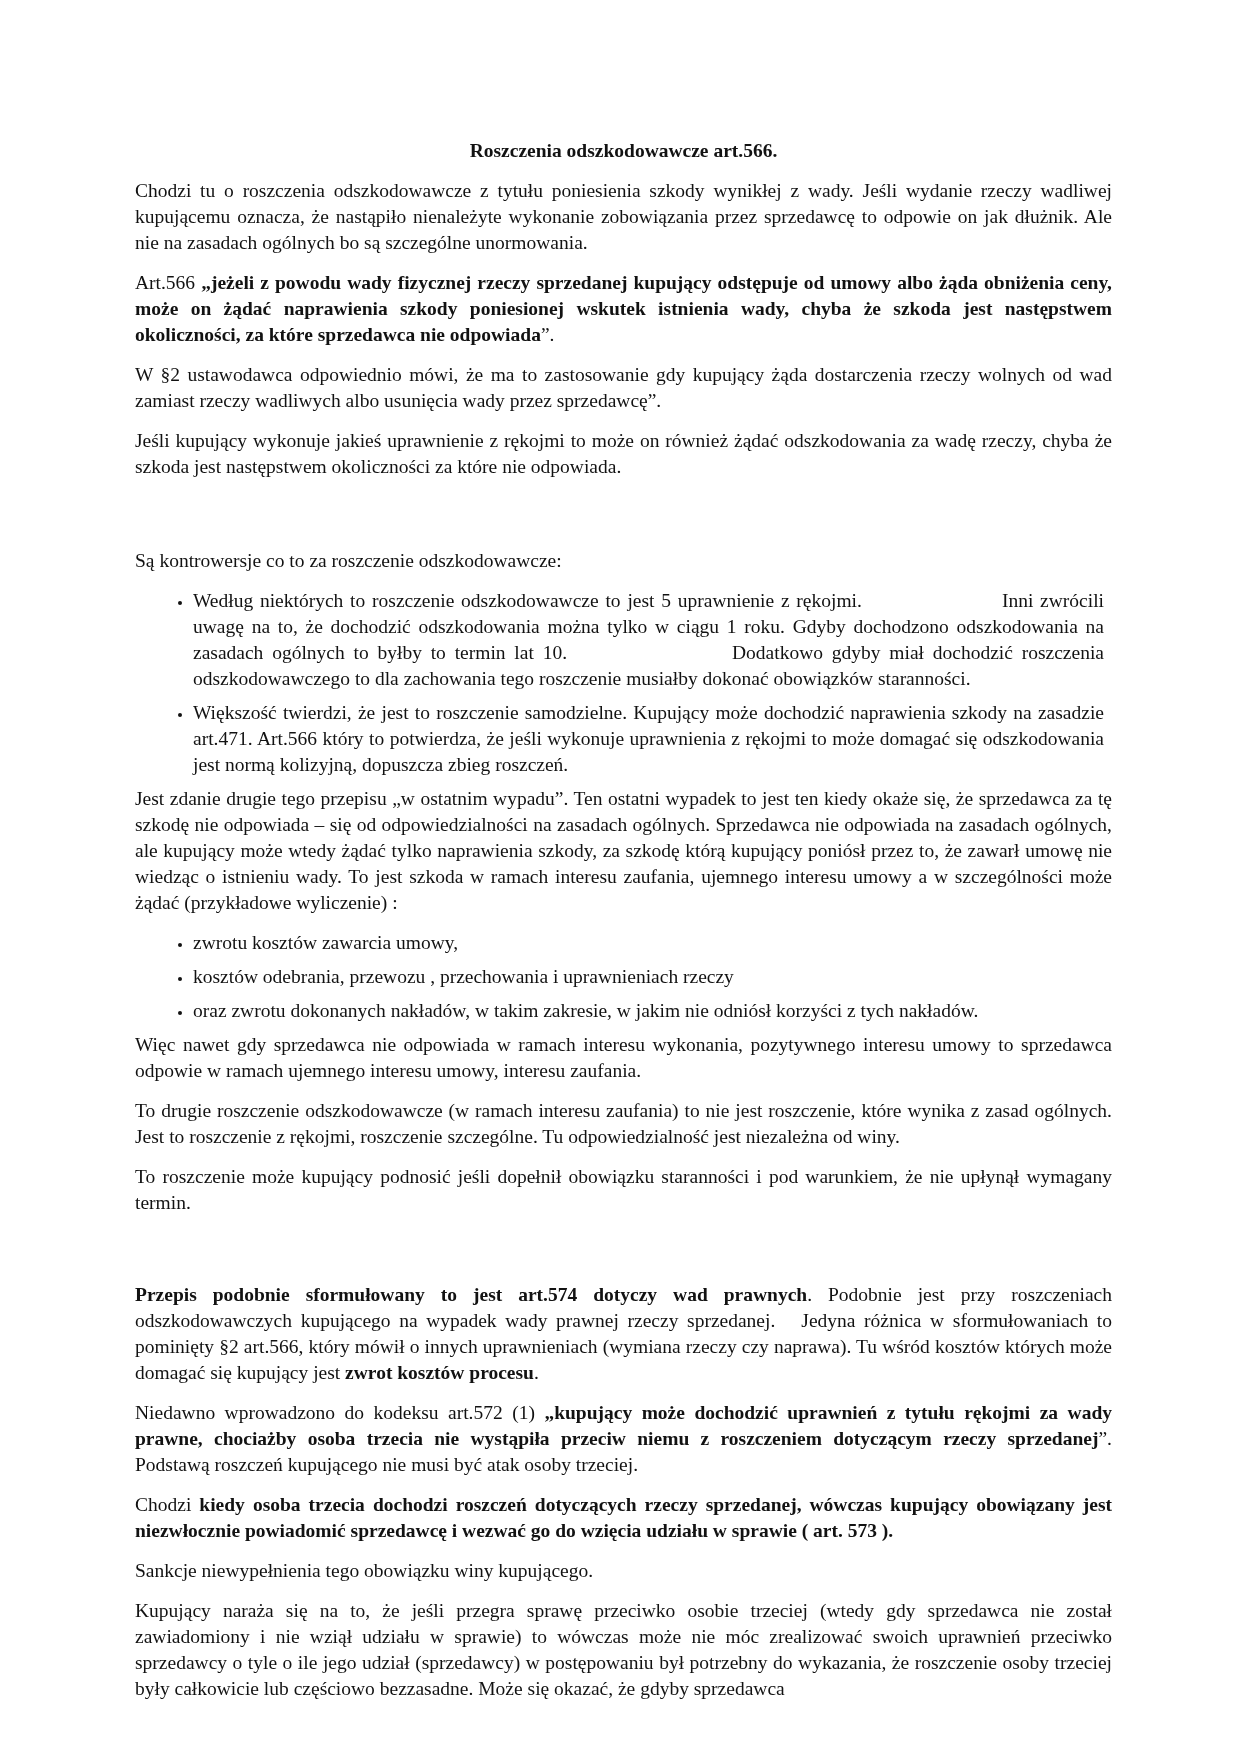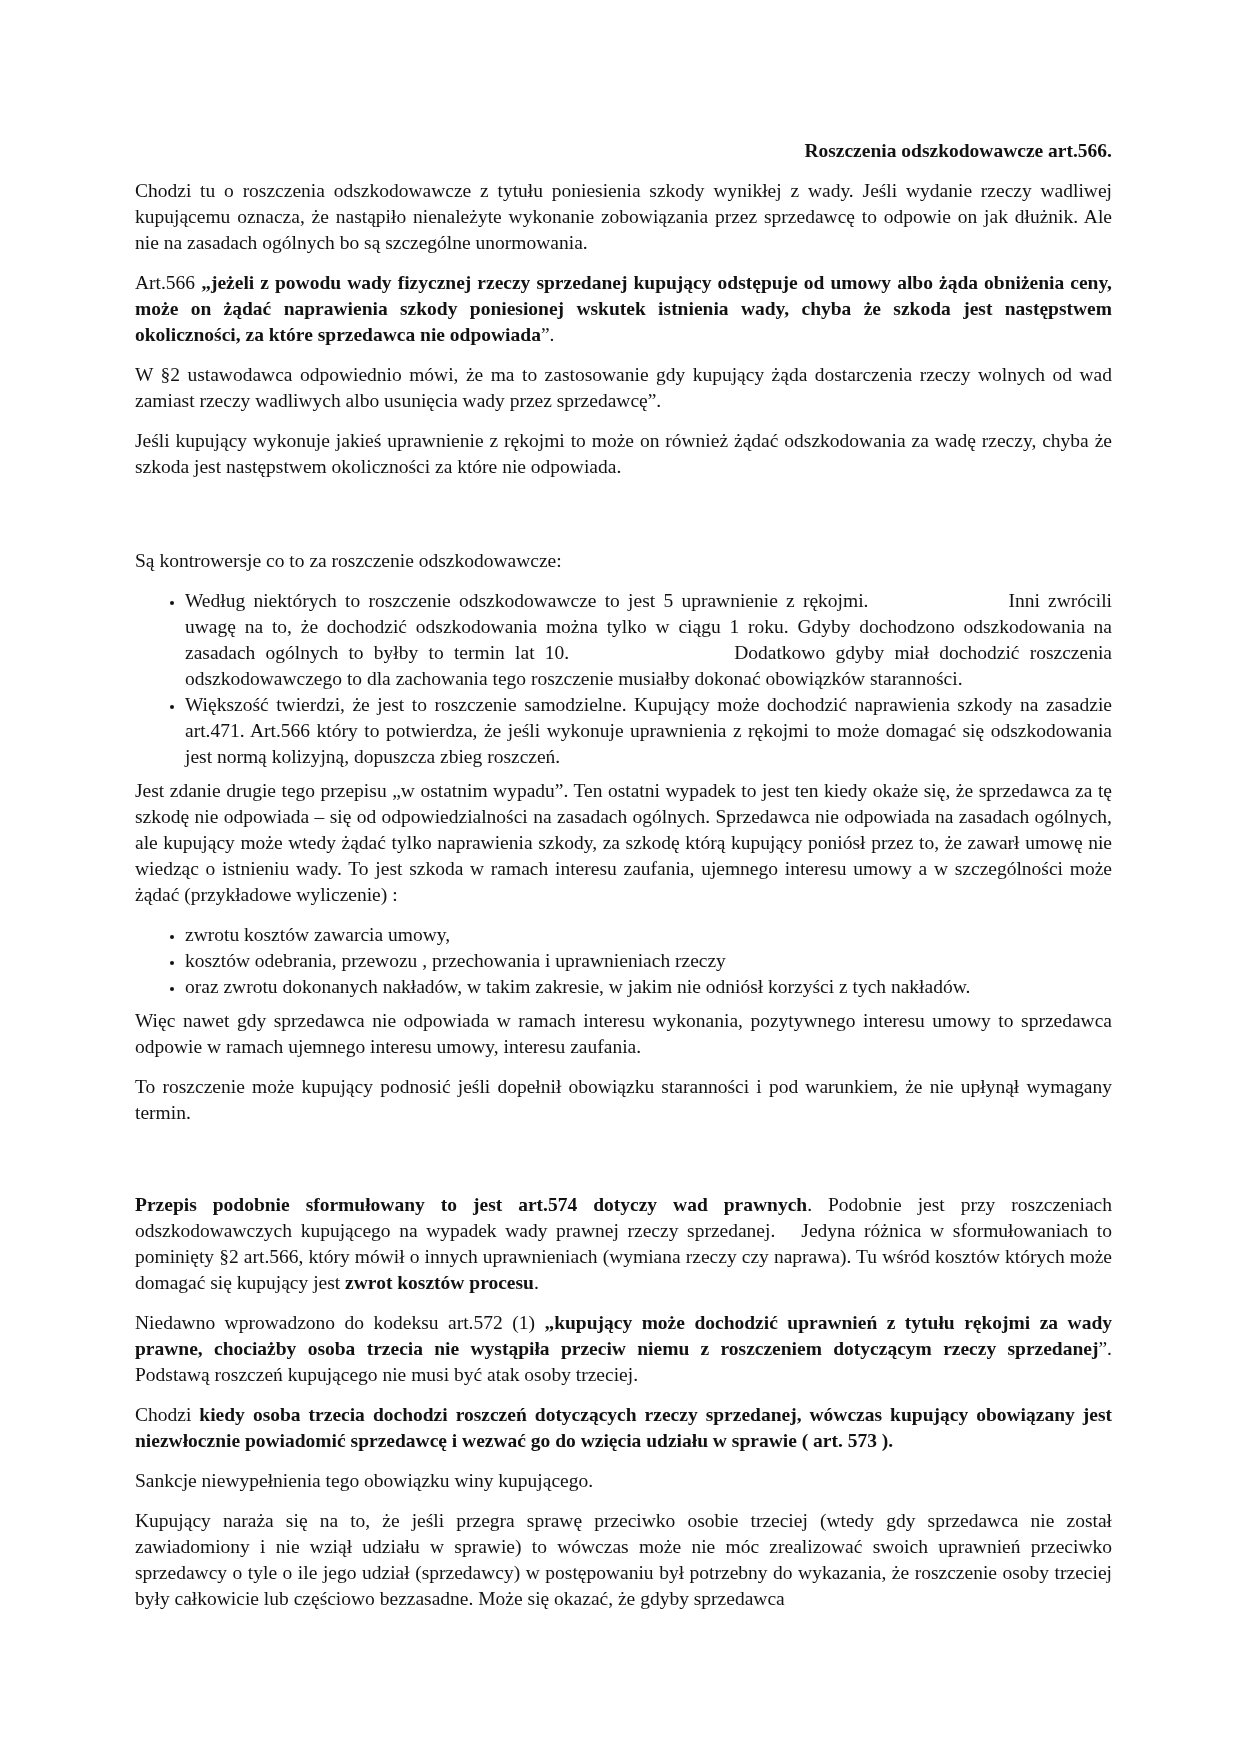--- a/index.html
+++ b/index.html
@@ -24,32 +24,32 @@
     font-family: "Liberation Serif", "DejaVu Serif", serif;
     font-size: 19.5px;
     line-height: 26px;
     color: #121212;
     text-align: justify;
     -webkit-font-smoothing: antialiased;
   }
   .doc-heading {
     font-weight: bold;
     margin: 0 0 14px 0;
-    text-align: right;
+    text-align: center;
   }
   .doc-para {
     margin: 8px 0 14px 0;
   }
   .doc-list {
     margin: 0 0 0 0;
     padding: 0 0 0 50px;
     list-style: disc outside;
   }
   .doc-list li {
-    margin: 0;
+    margin: 8px;
     padding: 0;
   }
   .doc-list li::marker {
     font-size: 15px;
   }
   .b { font-weight: bold; }
   .hgap { display: inline-block; }
   .vgap { width: 100%; }
 </style>
 </head>
@@ -68,20 +68,21 @@
         <li><span>Według niektórych to roszczenie odszkodowawcze to jest 5 uprawnienie z rękojmi.</span><span class="hgap" style="width: 140px;"></span><span>Inni zwrócili uwagę na to, że dochodzić odszkodowania można tylko w ciągu 1 roku. Gdyby dochodzono odszkodowania na zasadach ogólnych to byłby to termin lat 10.</span><span class="hgap" style="width: 165px;"></span><span>Dodatkowo gdyby miał dochodzić roszczenia odszkodowawczego to dla zachowania tego roszczenie musiałby dokonać obowiązków staranności.</span></li>
         <li><span>Większość twierdzi, że jest to roszczenie samodzielne. Kupujący może dochodzić naprawienia szkody na zasadzie art.471. Art.566 który to potwierdza, że jeśli wykonuje uprawnienia z rękojmi to może domagać się odszkodowania jest normą kolizyjną, dopuszcza zbieg roszczeń.</span></li>
       </ul>
       <p class="doc-para"><span>Jest zdanie drugie tego przepisu „w ostatnim wypadu”. Ten ostatni wypadek to jest ten kiedy okaże się, że sprzedawca za tę szkodę nie odpowiada – się od odpowiedzialności na zasadach ogólnych. Sprzedawca nie odpowiada na zasadach ogólnych, ale kupujący może wtedy żądać tylko naprawienia szkody, za szkodę którą kupujący poniósł przez to, że zawarł umowę nie wiedząc o istnieniu wady. To jest szkoda w ramach interesu zaufania, ujemnego interesu umowy a w szczególności może żądać (przykładowe wyliczenie) :</span></p>
       <ul class="doc-list">
         <li><span>zwrotu kosztów zawarcia umowy,</span></li>
         <li><span>kosztów odebrania, przewozu , przechowania i uprawnieniach rzeczy</span></li>
         <li><span>oraz zwrotu dokonanych nakładów, w takim zakresie, w jakim nie odniósł korzyści z tych nakładów.</span></li>
       </ul>
       <p class="doc-para"><span>Więc nawet gdy sprzedawca nie odpowiada w ramach interesu wykonania, pozytywnego interesu umowy to sprzedawca odpowie w ramach ujemnego interesu umowy, interesu zaufania.</span></p>
+      <p class="doc-para"><span>To drugie roszczenie odszkodowawcze (w ramach interesu zaufania) to nie jest roszczenie, które wynika z zasad ogólnych. Jest to roszczenie z rękojmi, roszczenie szczególne. Tu odpowiedzialność jest niezależna od winy.</span></p>
       <p class="doc-para"><span>To roszczenie może kupujący podnosić jeśli dopełnił obowiązku staranności i pod warunkiem, że nie upłynął wymagany termin.</span></p>
       <div class="vgap" style="height: 44px;"></div>
       <p class="doc-para"><span class="b">Przepis podobnie sformułowany to jest art.574 dotyczy wad prawnych</span><span>. Podobnie jest przy roszczeniach odszkodowawczych kupującego na wypadek wady prawnej rzeczy sprzedanej.</span><span class="hgap" style="width: 26px;"></span><span>Jedyna różnica w sformułowaniach to pominięty §2 art.566, który mówił o innych uprawnieniach (wymiana rzeczy czy naprawa). Tu wśród kosztów których może domagać się kupujący jest </span><span class="b">zwrot kosztów procesu</span><span>.</span></p>
       <p class="doc-para"><span>Niedawno wprowadzono do kodeksu art.572 (1) </span><span class="b">„kupujący może dochodzić uprawnień z tytułu rękojmi za wady prawne, chociażby osoba trzecia nie wystąpiła przeciw niemu z roszczeniem dotyczącym rzeczy sprzedanej</span><span>”. Podstawą roszczeń kupującego nie musi być atak osoby trzeciej.</span></p>
       <p class="doc-para"><span>Chodzi </span><span class="b">kiedy osoba trzecia dochodzi roszczeń dotyczących rzeczy sprzedanej, wówczas kupujący obowiązany jest niezwłocznie powiadomić sprzedawcę i wezwać go do wzięcia udziału w sprawie ( art. 573 ).</span></p>
       <p class="doc-para"><span>Sankcje niewypełnienia tego obowiązku winy kupującego.</span></p>
       <p class="doc-para"><span>Kupujący naraża się na to, że jeśli przegra sprawę przeciwko osobie trzeciej (wtedy gdy sprzedawca nie został zawiadomiony i nie wziął udziału w sprawie) to wówczas może nie móc zrealizować swoich uprawnień przeciwko sprzedawcy o tyle o ile jego udział (sprzedawcy) w postępowaniu był potrzebny do wykazania, że roszczenie osoby trzeciej były całkowicie lub częściowo bezzasadne. Może się okazać, że  gdyby sprzedawca</span></p>
     </div>
 </div>
 

